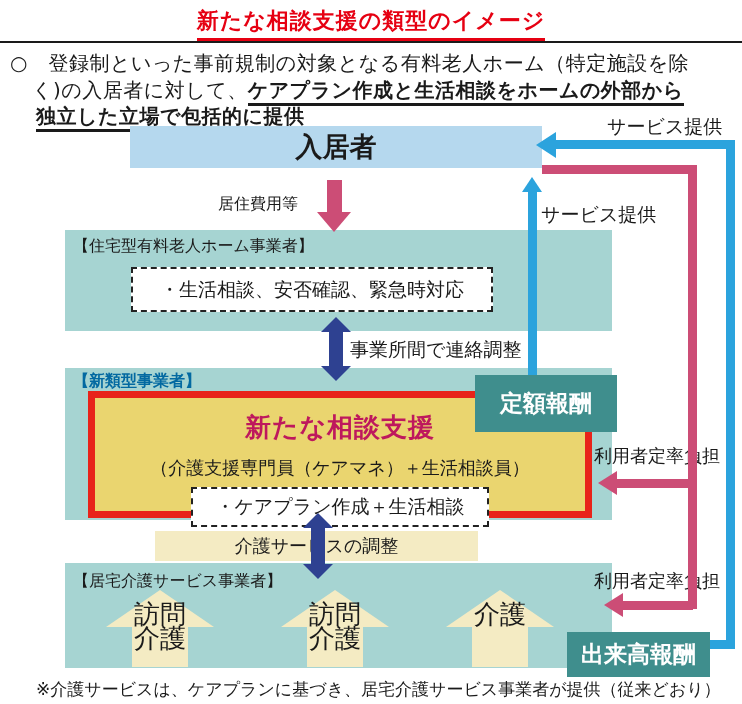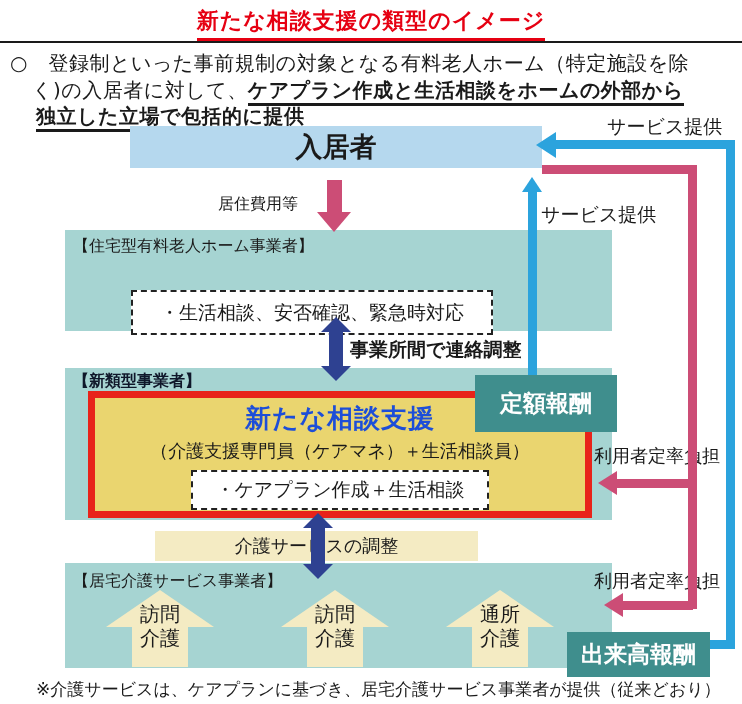--- a/index.html
+++ b/index.html
@@ -13,27 +13,27 @@
          border-bottom:3px solid #e60012;padding-bottom:2px;letter-spacing:1px;}
   .top-rule{position:absolute;left:0;top:41px;width:742px;height:2px;background:#1a1a1a;}
   
   .intro-line{position:absolute;font-size:20px;white-space:nowrap;letter-spacing:0.5px;}
   .intro-line .em{font-weight:bold;border-bottom:3px solid #1a1a1a;padding-bottom:1px;}
   
   .resident{position:absolute;left:130px;top:126px;width:412px;height:42px;background:#b5d8ee;
             display:flex;align-items:center;justify-content:center;font-size:27px;font-weight:bold;z-index:3;}
   .teal-panel{position:absolute;background:#a6d4d2;z-index:1;}
   .panel-title{position:absolute;left:8px;top:6px;font-size:16px;white-space:nowrap;}
-  .panel-title.red{color:#0f172a;font-weight:bold;}
+  .panel-title.red{color:#0369a1;font-weight:bold;}
   .dashed-box{position:absolute;background:#ffffff;border:2px dashed #222;
-              display:flex;align-items:center;justify-content:center;white-space:nowrap;z-index:2;margin-top:23px;}
+              display:flex;align-items:center;justify-content:center;white-space:nowrap;z-index:2;}
   .red-yellow-box{position:absolute;left:88px;top:391px;width:504px;height:127px;box-sizing:border-box;
                   border:7px solid #e8231a;background:#ead56f;text-align:center;z-index:2;}
-  .ry-headline{margin-top:3px;font-size:26px;font-weight:bold;color:#1d4ed8;letter-spacing:1px;}
-  .ry-staff{margin-top:3px;font-size:18px;white-space:nowrap;}
+  .ry-headline{margin-top:12px;font-size:26px;font-weight:bold;color:#be185d;letter-spacing:1px;}
+  .ry-staff{margin-top:11px;font-size:18px;white-space:nowrap;}
   .ry-dashed{margin:7px auto 0 auto;width:298px;height:40px;background:#fff;border:2px dashed #222;
              box-sizing:border-box;display:flex;align-items:center;justify-content:center;font-size:19px;white-space:nowrap;}
   .reward-box{position:absolute;background:#3f8e8d;color:#ffffff;font-weight:bold;font-size:23px;
               display:flex;align-items:center;justify-content:center;z-index:6;white-space:nowrap;}
   .pale-label{position:absolute;background:#f4ebc3;display:flex;align-items:center;justify-content:center;
               font-size:18px;z-index:4;white-space:nowrap;}
   
   .flow-label{position:absolute;font-size:18px;white-space:nowrap;z-index:4;color:#1a1a1a;}
   
   .seg{position:absolute;z-index:5;}
@@ -64,21 +64,21 @@
   .dbl-arrow .head-up{position:absolute;top:0;left:0;width:0;height:0;
     border-left:15px solid transparent;border-right:15px solid transparent;border-bottom:15px solid #2e4191;}
   .dbl-arrow .shaft{position:absolute;top:13px;bottom:13px;left:8px;width:14px;background:#2e4191;}
   .dbl-arrow .head-down{position:absolute;bottom:0;left:0;width:0;height:0;
     border-left:15px solid transparent;border-right:15px solid transparent;border-top:15px solid #2e4191;}
   
   .svc-arrow{position:absolute;width:108px;height:77px;z-index:2;}
   .svc-head{position:absolute;top:0;left:0;width:0;height:0;
     border-left:54px solid transparent;border-right:54px solid transparent;border-bottom:37px solid #f4ebc3;}
   .svc-shaft{position:absolute;left:26px;top:37px;width:56px;height:40px;background:#f4ebc3;}
-  .svc-label{position:absolute;top:12px;left:0;width:108px;text-align:center;font-size:20px;line-height:24px;z-index:3;}
+  .svc-label{position:absolute;top:12px;left:0;width:108px;text-align:center;font-size:26px;line-height:24px;z-index:3;}
   
   .footnote{position:absolute;left:36px;top:678px;font-size:17px;white-space:nowrap;}
 </style>
 </head>
 <body>
 
 <div class="canvas">
 
   <div class="title-wrap">
     <span class="title">新たな相談支援の類型のイメージ</span>
@@ -108,21 +108,21 @@
   </div>
   <div class="dashed-box" style="left:131px;top:267px;width:358px;height:41px;font-size:19px;">
     <span>・生活相談、安否確認、緊急時対応</span>
   </div>
 
   <div class="dbl-arrow" style="left:321px;top:317px;height:64px;">
     <div class="head-up"></div>
     <div class="shaft"></div>
     <div class="head-down"></div>
   </div>
-  <div class="flow-label" style="left:350px;top:337px;font-size:19px;font-weight:bold;">事業所間で連絡調整</div>
+  <div class="flow-label" style="left:350px;top:337px;font-size:19px;">事業所間で連絡調整</div>
 
   <div class="teal-panel" style="left:65px;top:368px;width:547px;height:152px;">
     <div class="panel-title red" style="top:3px;">【新類型事業者】</div>
   </div>
   <div class="red-yellow-box">
     <div class="ry-headline">新たな相談支援</div>
     <div class="ry-staff">（介護支援専門員（ケアマネ）＋生活相談員）</div>
     <div class="ry-dashed">
       <span>・ケアプラン作成＋生活相談</span>
     </div>
@@ -158,21 +158,20 @@
     <div class="svc-shaft"></div>
     <div class="svc-label">
       <div>訪問</div>
       <div>介護</div>
     </div>
   </div>
   <div class="svc-arrow" style="left:446px;top:590px;">
     <div class="svc-head"></div>
     <div class="svc-shaft"></div>
     <div class="svc-label">
-      <div>通所</div>
       <div>介護</div>
     </div>
   </div>
 
   <div class="reward-box" style="left:567px;top:632px;width:143px;height:45px;">
     <span>出来高報酬</span>
   </div>
 
   <div class="seg blue blue-top-shaft"></div>
   <div class="tri blue-top-head"></div>

